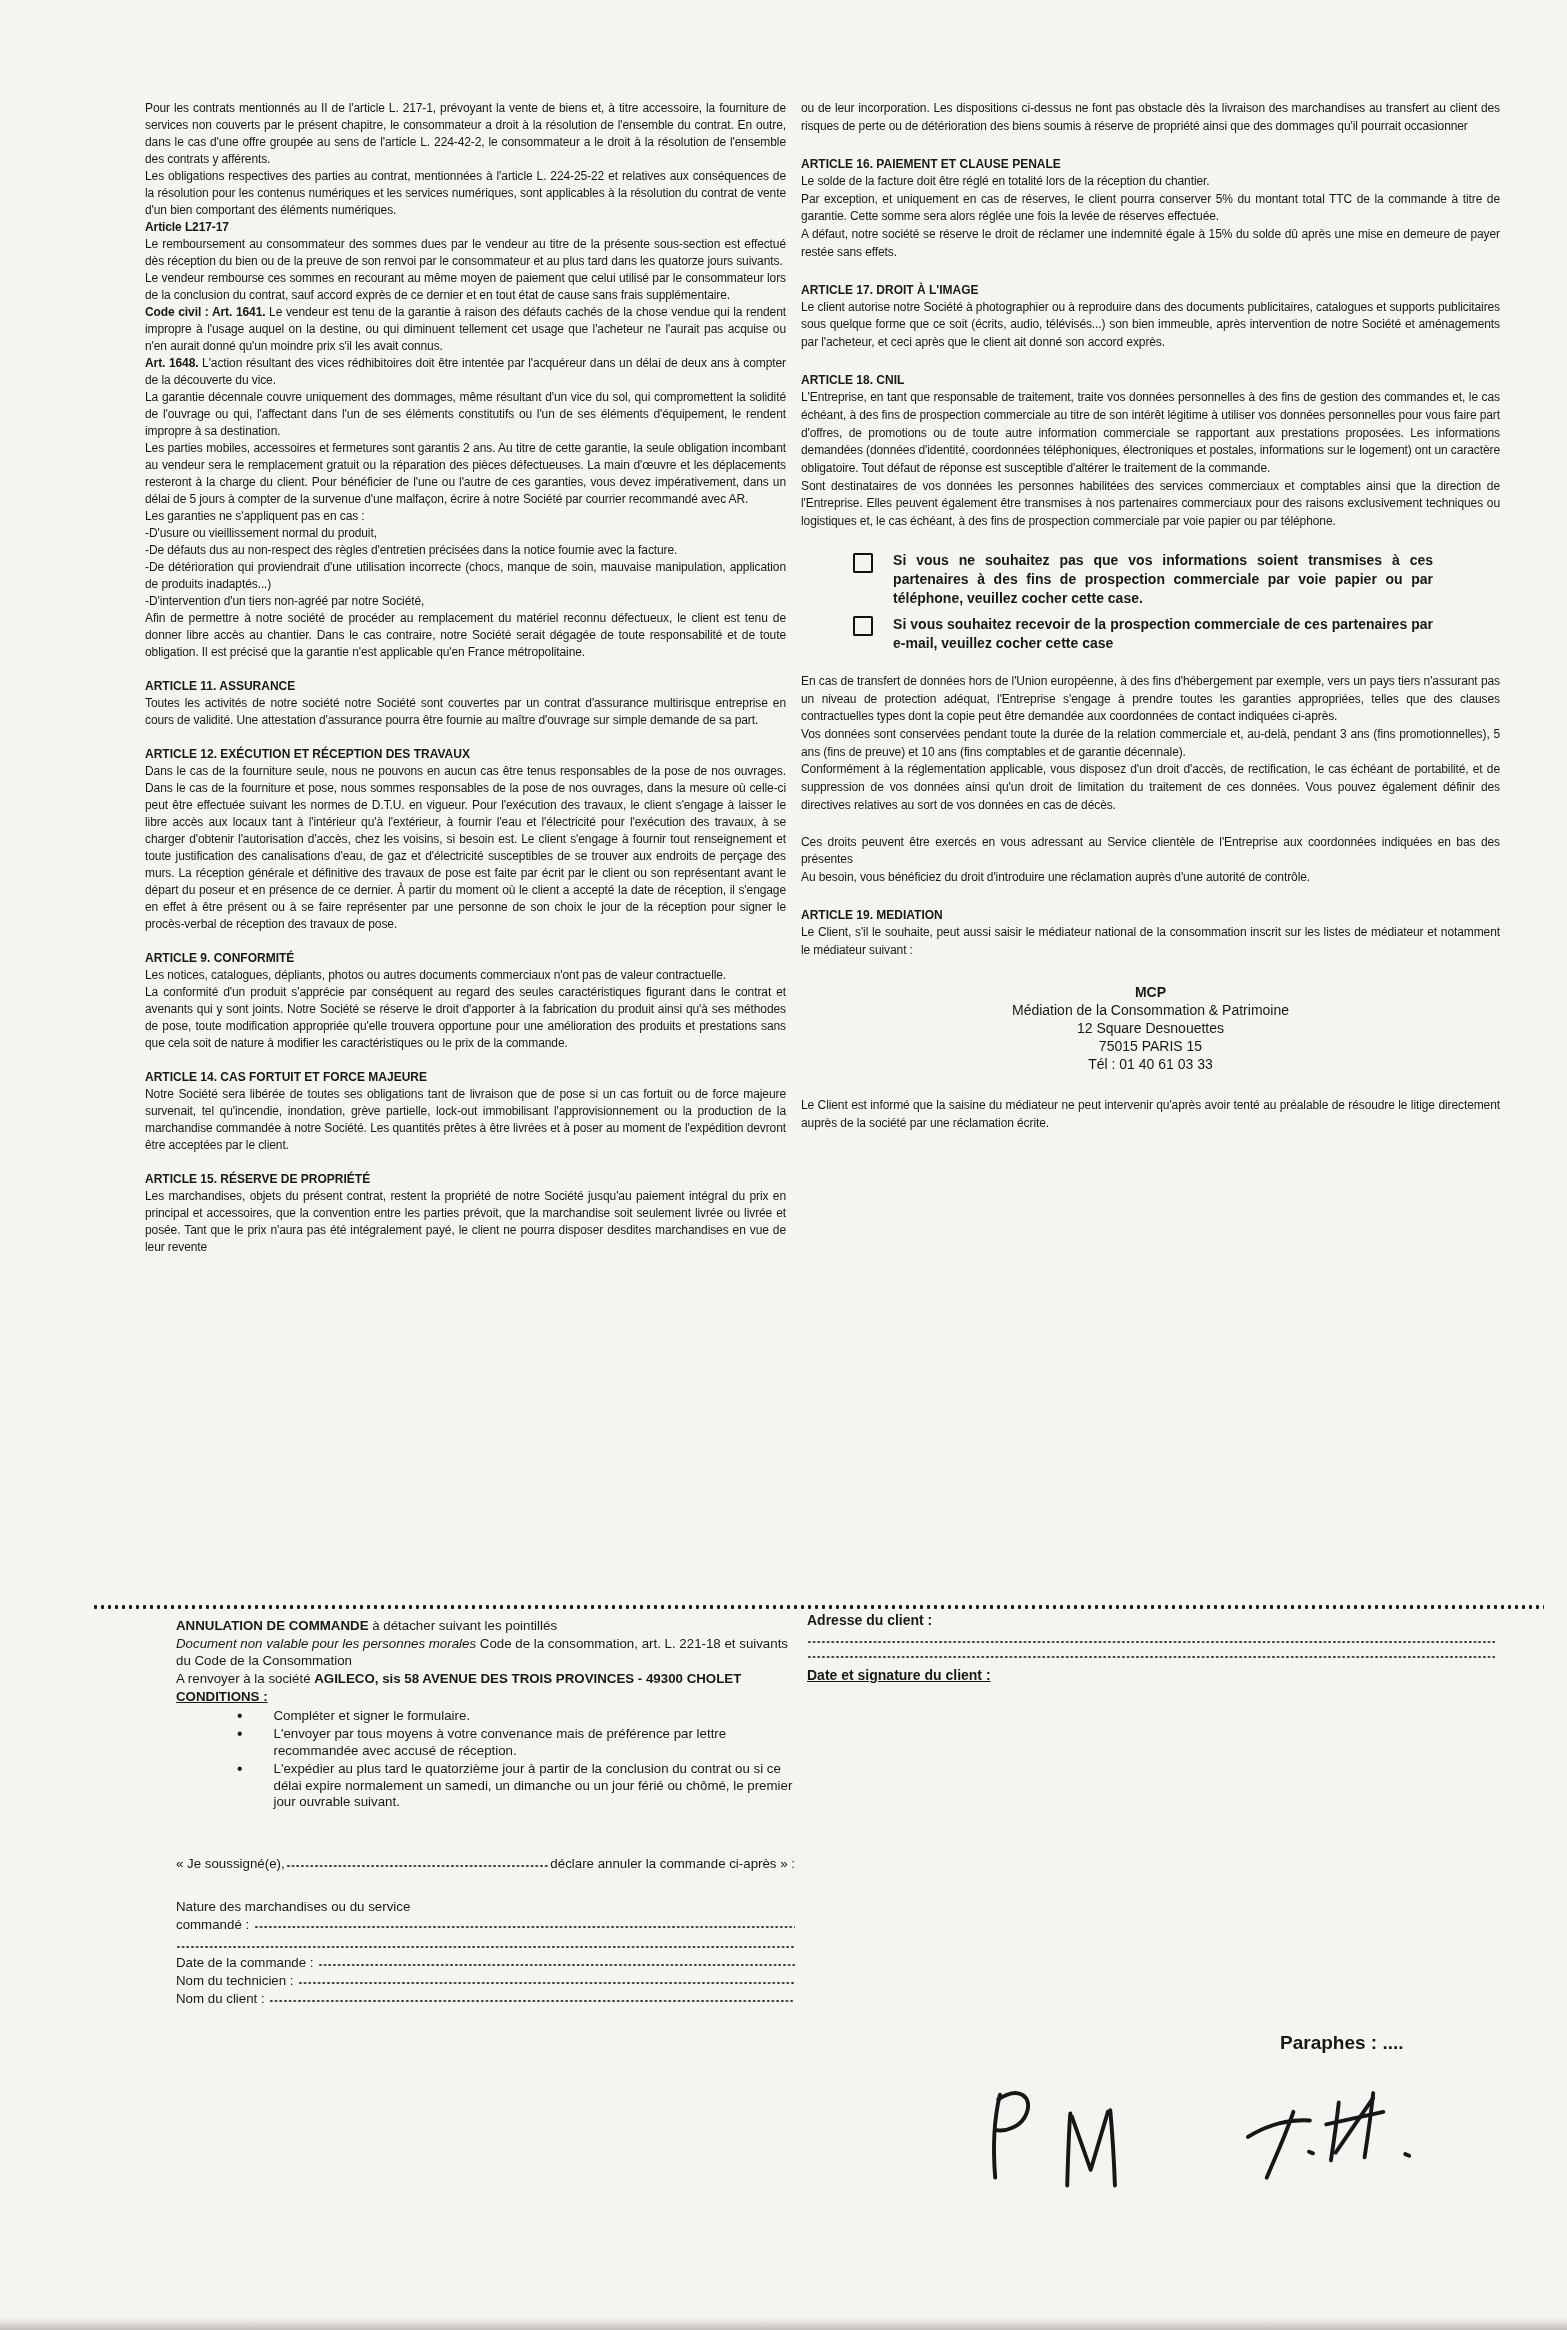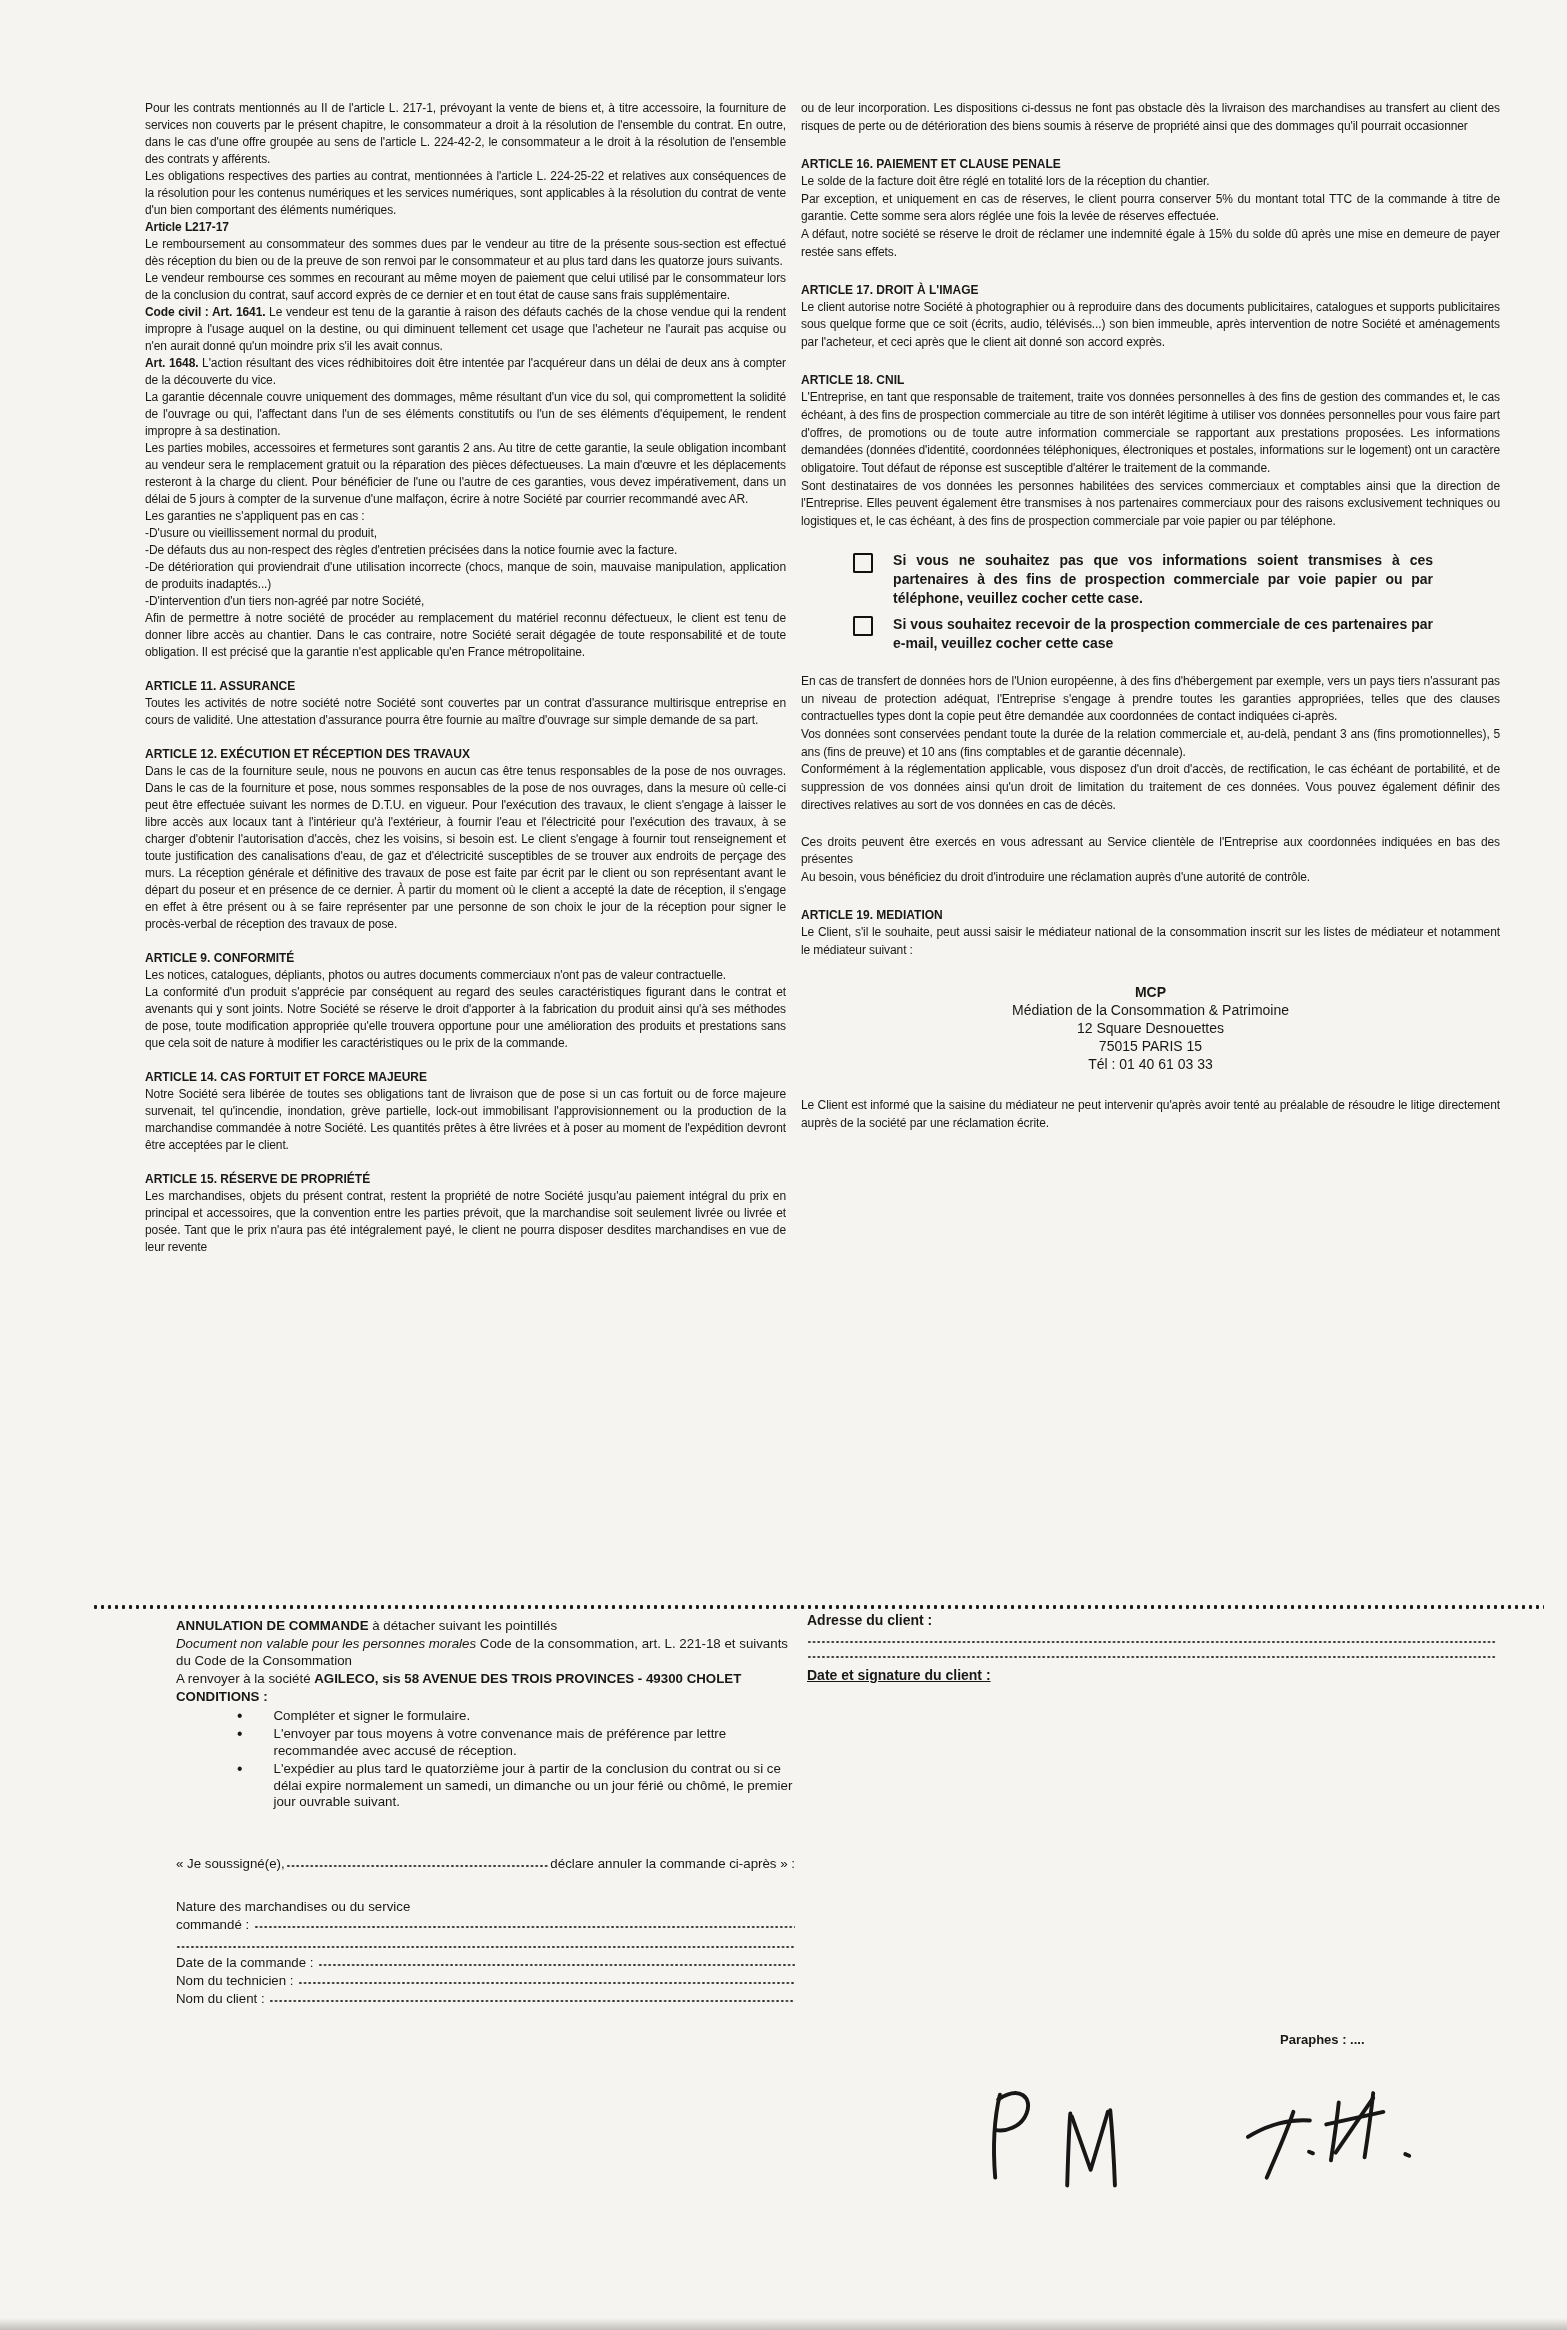--- a/index.html
+++ b/index.html
@@ -58,36 +58,36 @@
     height:3.9px;margin-top:11px;
     background-image:radial-gradient(circle,#333 1px,transparent 1.2px);
     background-size:4.7px 3.9px;background-repeat:repeat-x;
   }
   
   .cut-left{position:absolute;left:176px;top:1618px;width:619px;font-size:13.3px;line-height:16.5px;}
   .cut-left .title-line{margin:0 0 1.6px 0;}
   .cut-left .note{margin:0;}
   .cut-left .note i{font-style:italic;}
   .cut-left .return-line{margin:1.6px 0 0 0;}
-  .cond-label{font-weight:bold;margin:1.6px 0 0 0;}
+  .cond-label{font-weight:bold;margin:1.6px 0 0 0;text-decoration:underline;}
   .cond-list{margin:3.1px 0 0 0;padding:0;list-style:none;}
   .cond-list li{display:flex;gap:31px;margin:0 0 1.6px 61px;}
   .cond-list .bullet{flex:0 0 auto;font-size:15.7px;line-height:15.7px;}
   .declaration{display:flex;align-items:baseline;margin-top:45px;white-space:nowrap;}
   .declaration .dotfill{flex:1;margin:0 1.6px;}
   .formfields{margin-top:27px;}
   .fieldrow{display:flex;align-items:baseline;margin-top:1.6px;}
   .fieldrow .lab{flex:0 0 auto;white-space:nowrap;}
   .fieldrow .dotfill{flex:1;margin-left:4.7px;}
   
   .cut-right{position:absolute;left:807px;top:1612px;width:690px;font-size:14px;line-height:17px;}
   .cut-right .lab{font-weight:bold;margin:0;}
   .cut-right .sig-label{margin-top:7.8px;text-decoration:underline;}
   
-  .paraphes{position:absolute;left:1280px;top:2032px;font-size:13px;font-weight:bold;}
+  .paraphes{position:absolute;left:1280px;top:2032px;font-size:19px;font-weight:bold;}
   .handwriting{position:absolute;left:948px;top:2043px;}
   .handwriting path{fill:none;stroke:#1b1b1b;stroke-width:5;stroke-linecap:round;stroke-linejoin:round;}
   
   .scan-bottom-edge{
     position:absolute;left:0;bottom:0;width:1568px;height:12.5px;
     background:linear-gradient(to bottom,rgba(180,176,170,0) 0%,rgba(150,147,142,0.55) 100%);
   }
 </style>
 </head>
 <body>

